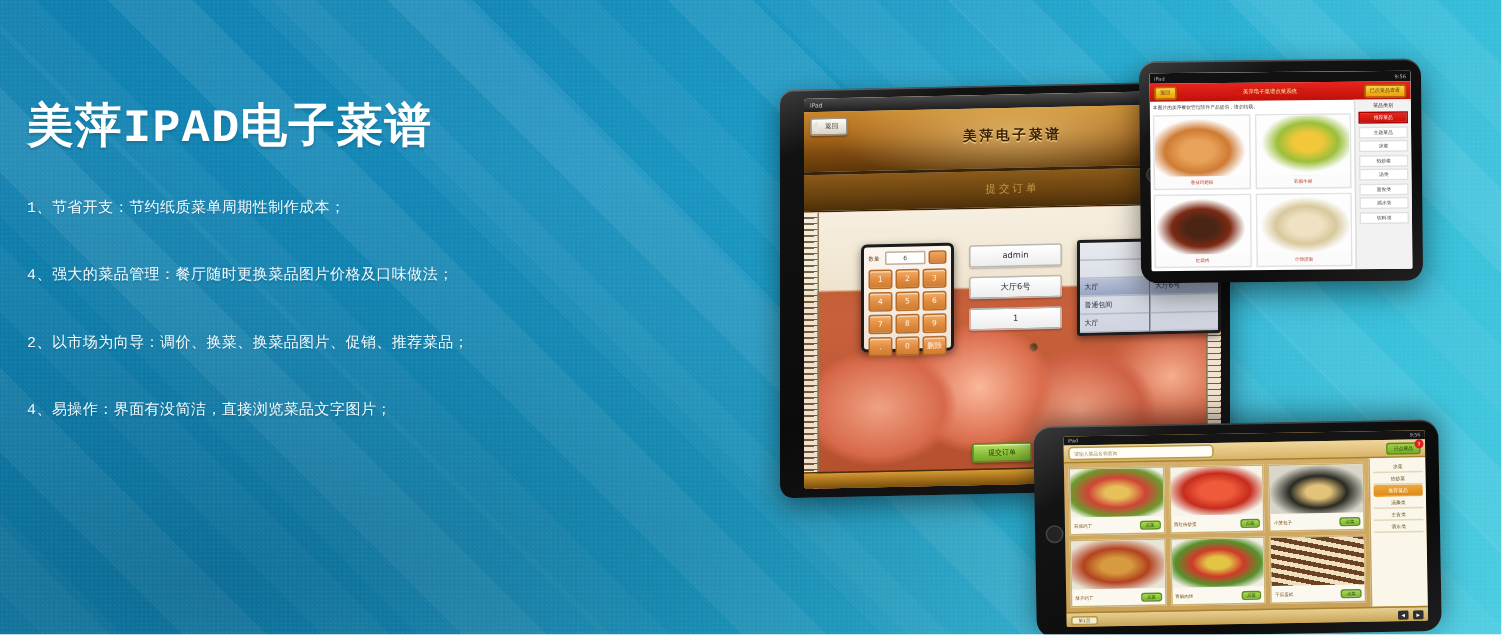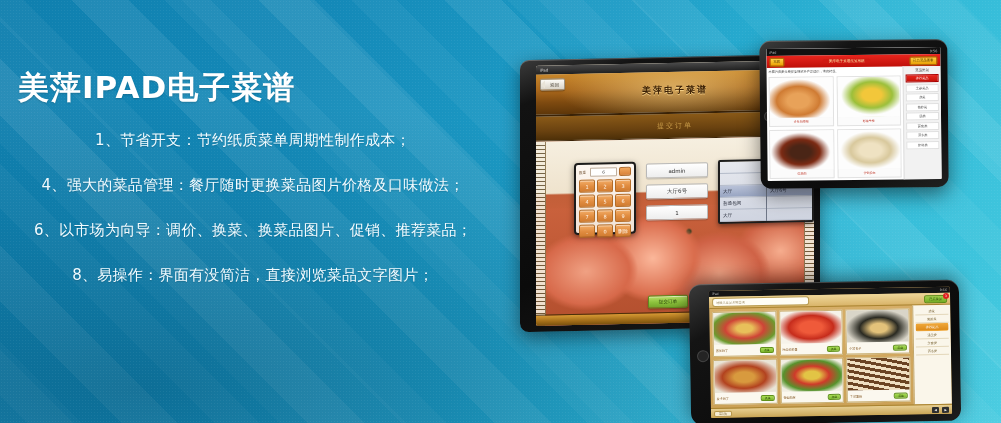--- a/index.html
+++ b/index.html
@@ -45,30 +45,30 @@
     background:radial-gradient(120% 95% at 14% 92%, rgba(3,70,100,0.40) 0%, rgba(3,70,100,0.12) 45%, rgba(0,0,0,0) 72%);
     pointer-events:none;
   }
   .dots{
     position:absolute;inset:0;
     background-image:radial-gradient(rgba(255,255,255,0.055) 0.6px, rgba(0,0,0,0) 0.7px);
     background-size:3px 3px;pointer-events:none;
   }
 
   
-  .copy{position:absolute;left:18px;top:66px;width:470px;z-index:6;}
+  .copy{position:absolute;left:18px;top:66px;width:470px;z-index:6;font-family:Liberation Mono, monospace;}
   .headline{
     color:#ffffff;font-weight:bold;font-size:31px;line-height:42px;
     letter-spacing:1px;margin:0 0 22px 0;
     text-shadow:0 1px 2px rgba(0,0,0,0.18);
   }
   .bullets{list-style:none;margin:0;padding:0;}
   .bullets li{
-    color:#f2fbff;font-size:15px;line-height:20px;margin:0 0 25px 0;
-    letter-spacing:0.3px;text-shadow:0 1px 1px rgba(0,0,0,0.15);text-align:center;
+    color:#f2fbff;font-size:10px;line-height:20px;margin:0 0 25px 0;
+    letter-spacing:0.3px;text-shadow:0 1px 1px rgba(0,0,0,0.15);
   }
 
   
   .tab-main{
     position:absolute;left:520px;top:57px;width:300px;height:272px;z-index:4;
     background:linear-gradient(160deg,#3a3a3a 0%,#121212 12%,#0b0b0b 60%,#1a1a1a 100%);
     border-radius:9px;
     box-shadow:0 6px 18px rgba(0,0,0,0.45), inset 0 1px 0 rgba(255,255,255,0.25);
     padding:6px 6px 6px 16px;box-sizing:border-box;
     transform:skewY(-1.2deg);
@@ -329,22 +329,22 @@
   <div class="stripes"></div>
   <div class="stripes2"></div>
   <div class="vig"></div>
   <div class="dots"></div>
 
   <div class="copy">
     <h1 class="headline">美萍IPAD电子菜谱</h1>
     <ul class="bullets">
       <li>1、节省开支：节约纸质菜单周期性制作成本；</li>
       <li>4、强大的菜品管理：餐厅随时更换菜品图片价格及口味做法；</li>
-      <li>6、以市场为向导：调价、换菜、换菜品图片、促销、推荐菜品；</li>
-      <li>8、易操作：界面有没简洁，直接浏览菜品文字图片；</li>
+      <li>2、以市场为向导：调价、换菜、换菜品图片、促销、推荐菜品；</li>
+      <li>4、易操作：界面有没简洁，直接浏览菜品文字图片；</li>
     </ul>
   </div>
 
   <div class="tab-main">
     <div class="screen">
       <div class="ios-bar">
         <span>iPad</span>
         <span>9:56</span>
       </div>
       <div class="m-head">

